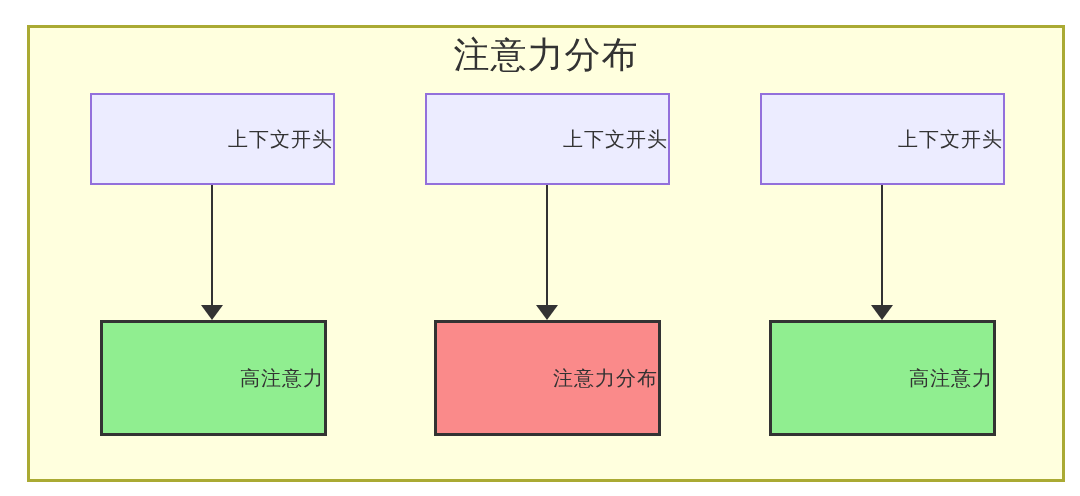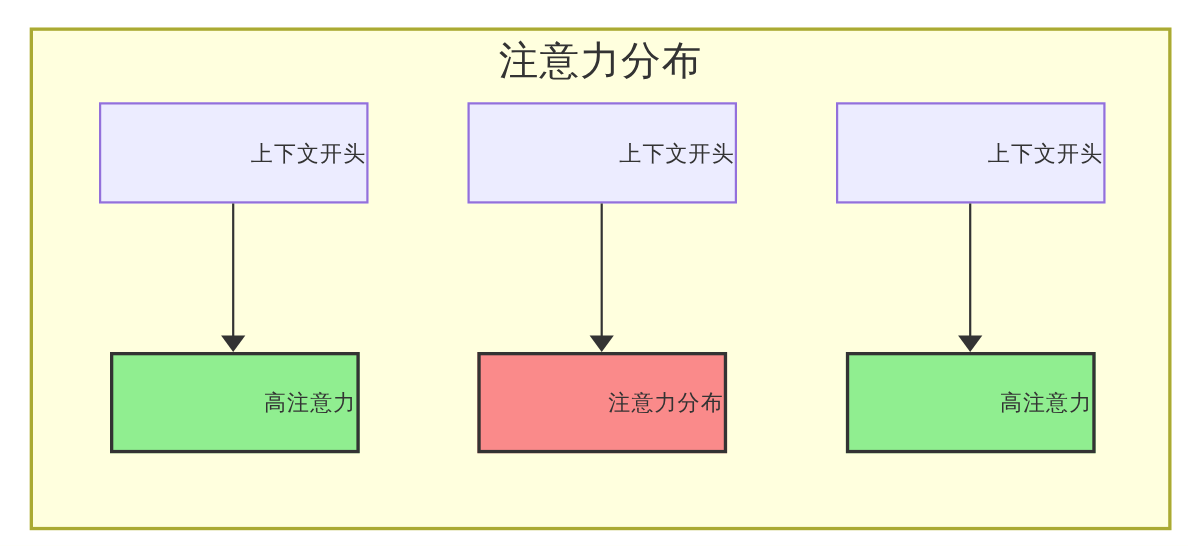--- a/index.html
+++ b/index.html
@@ -36,21 +36,21 @@
     letter-spacing: 1px;
   }
   .source {
     top: 93px;
     width: 245px; height: 92px;
     background: var(--source-bg, #ECECFF);
     border: 2px solid var(--source-border, #9370DB);
   }
   .target {
     top: 320px;
-    width: 227px; height: 92px;
+    width: 227px; height: 116px;
     border: 3px solid var(--target-border, #333333);
   }
   .target[data-attention="high"] { background: var(--target-high-bg, #90EE90); }
   .target[data-attention="low"]  { background: var(--target-low-bg, #FA8A8A); }
 
   .src-1 { left: 90px; }
   .src-2 { left: 425px; }
   .src-3 { left: 760px; }
   .tgt-1 { left: 100px; }
   .tgt-2 { left: 434px; }

